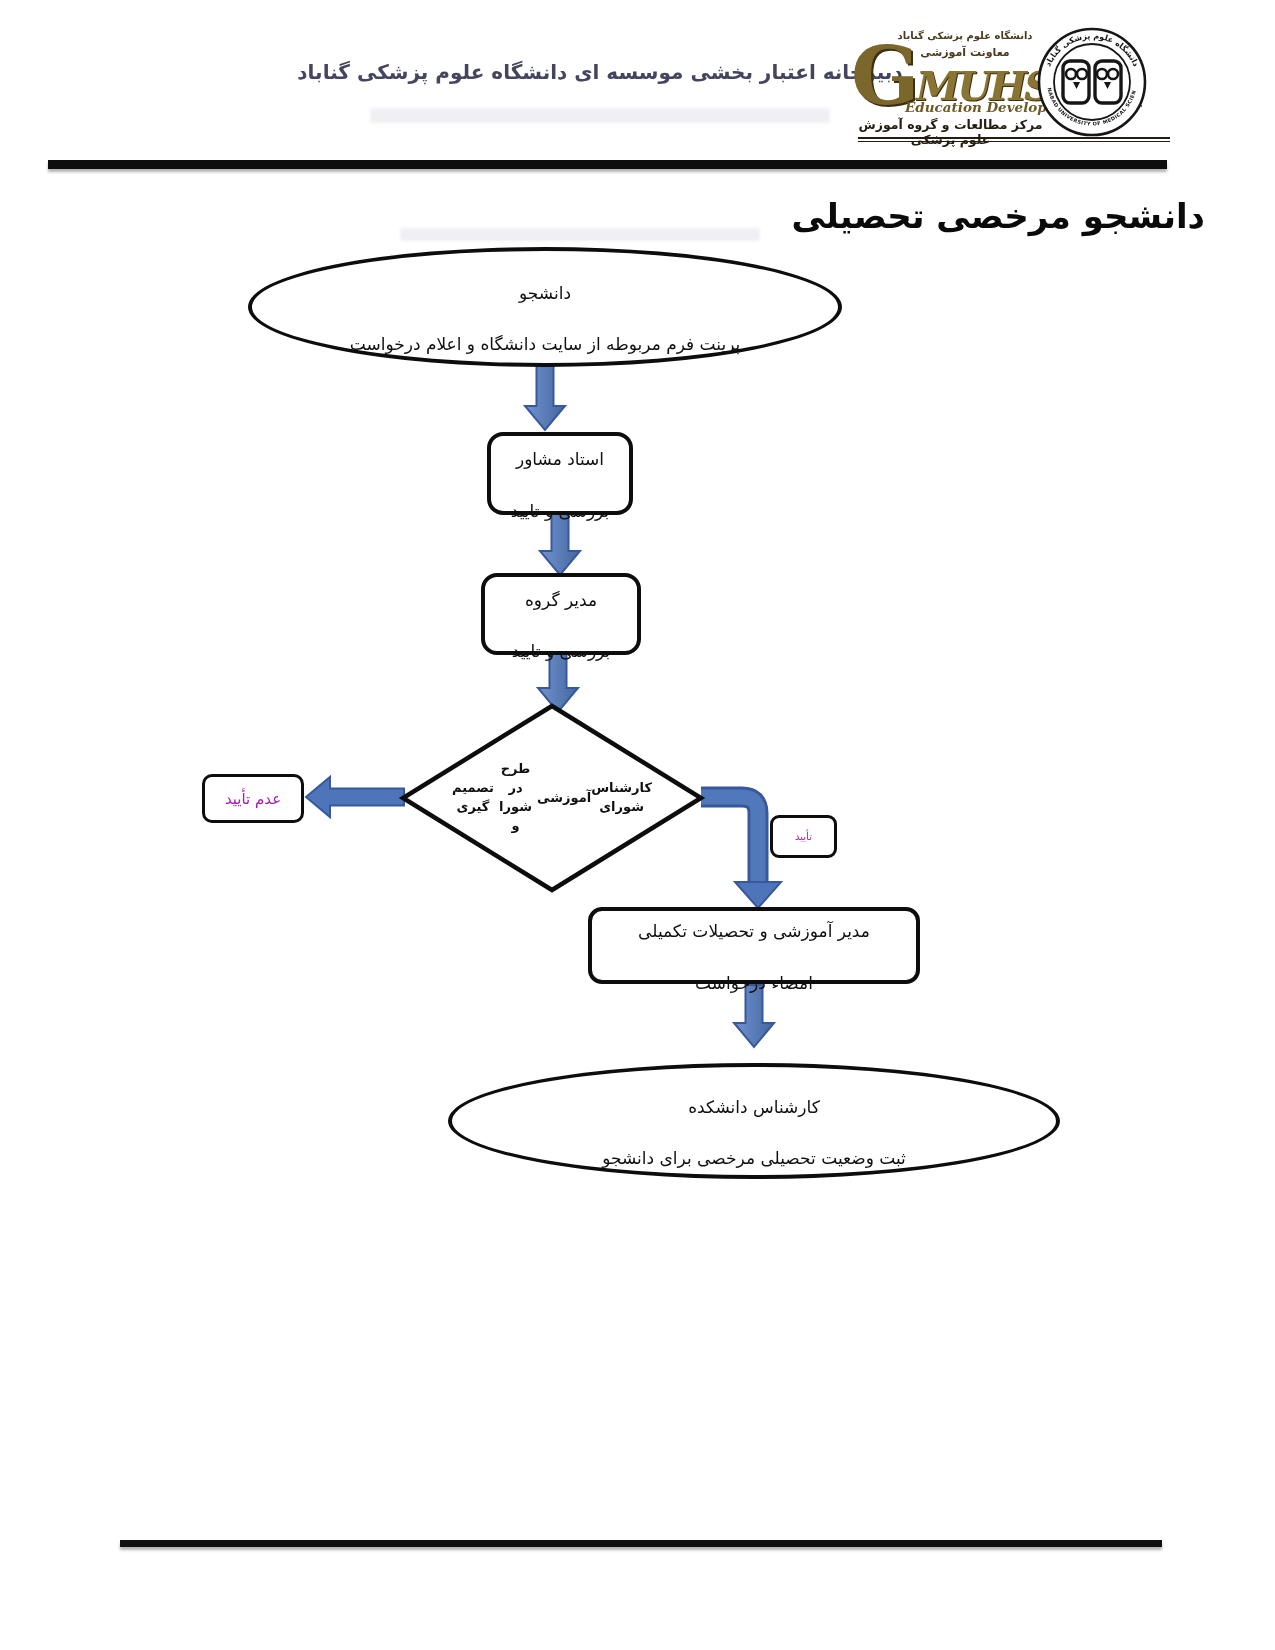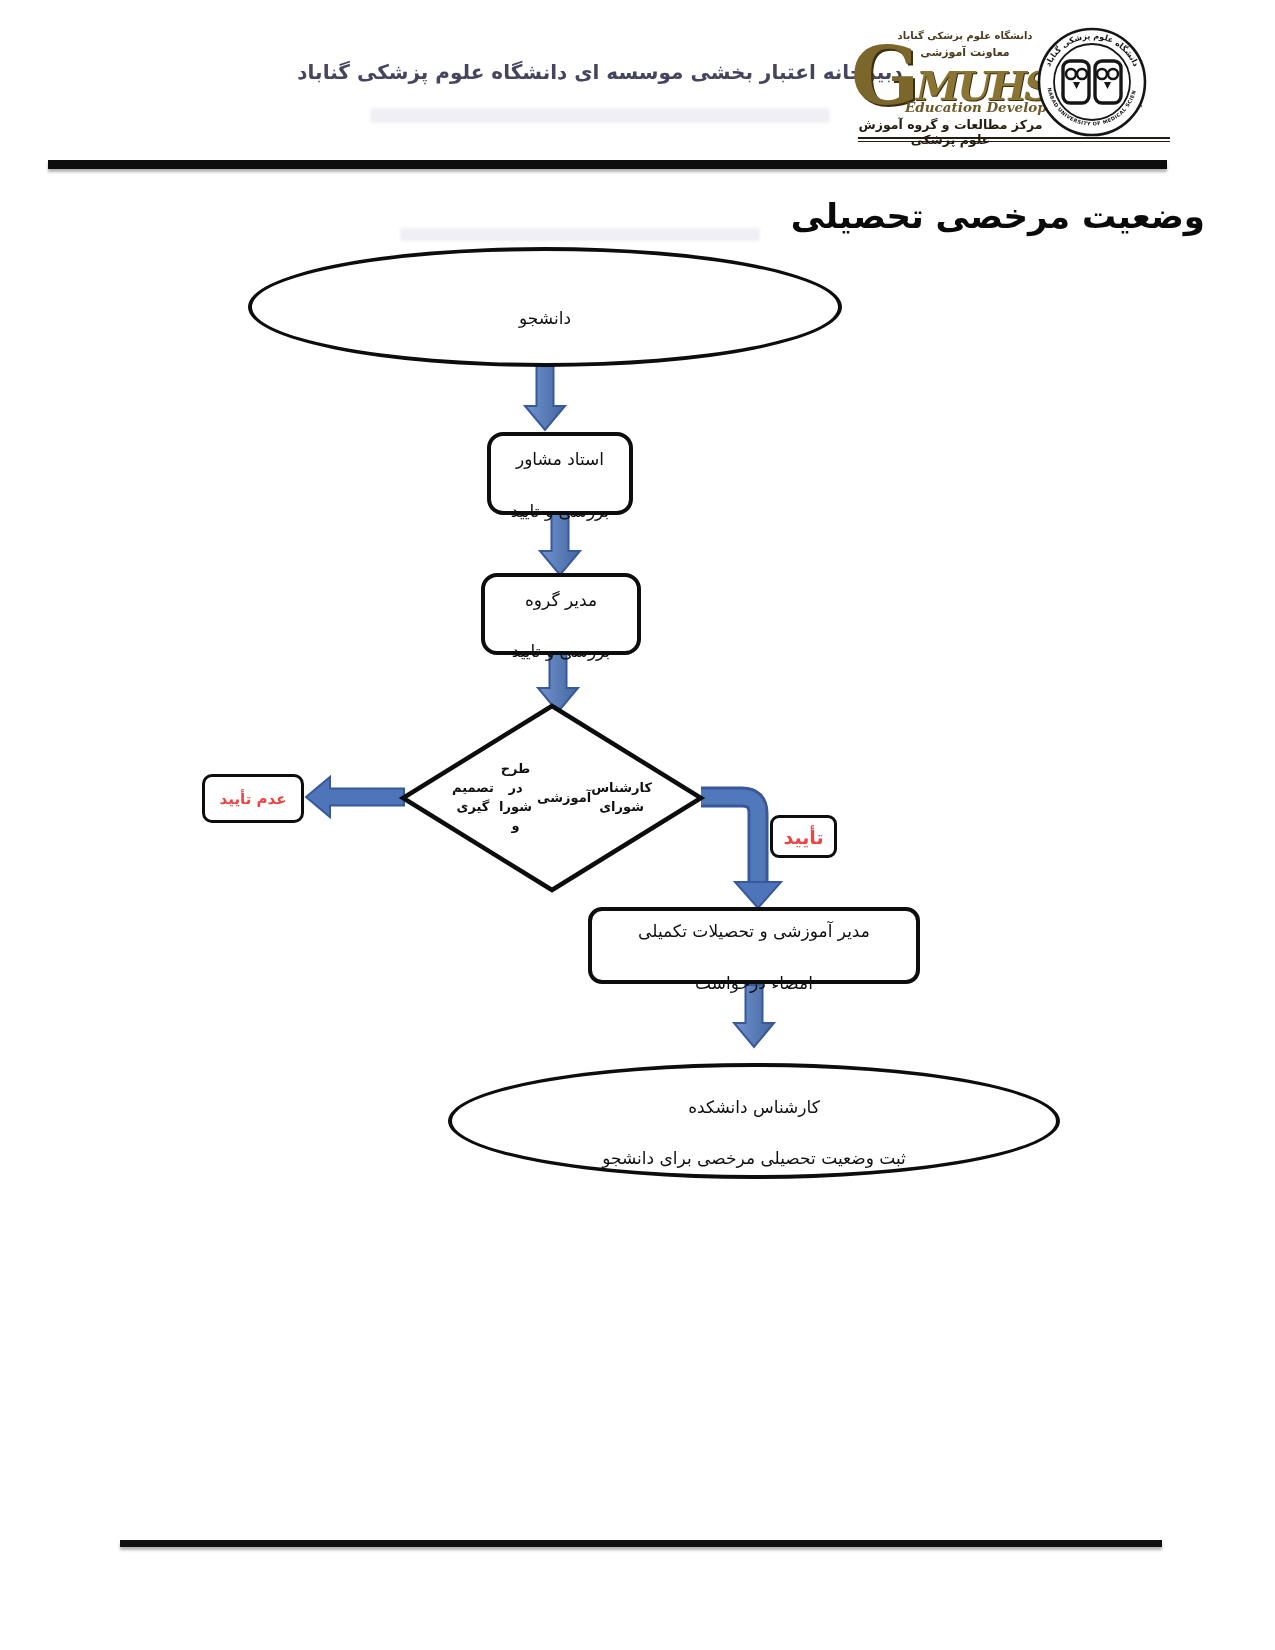--- a/index.html
+++ b/index.html
@@ -36,21 +36,21 @@
     right:70px;top:196px;width:500px;text-align:right;direction:rtl;
     font-size:34px;font-weight:800;color:#0a0a0a;letter-spacing:-1px;
   }
   
   .shape{background:#fff;border:4px solid #0d0d0d;box-sizing:border-box;
     display:flex;flex-direction:column;align-items:center;justify-content:center;
     direction:rtl;text-align:center;z-index:2;}
   .ellipse{border-radius:50%;}
   .rrect{border-radius:16px;}
   .fc-line{font-size:17px;line-height:1.6;color:#101010;margin-top:24px;}
-  .fc-line-sm{font-size:15px;font-weight:700;color:#ef4444;text-align:center;}
+  .fc-line-sm{font-size:15px;font-weight:400;color:#a21caf;text-align:center;}
   .diamond-text{z-index:3;display:flex;flex-direction:row;align-items:center;
     direction:rtl;text-align:center;}
   .diamond-text span{font-size:13px;font-weight:700;line-height:1.45;color:#101010;}
   svg.fc{position:absolute;left:0;top:0;z-index:1;}
   .seal{z-index:2;}
 </style>
 </head>
 <body>
 
 <div class="page">
@@ -88,21 +88,21 @@
       <circle cx="-10" cy="-8" r="5" stroke-width="2.6"></circle>
       <circle cx="10" cy="-8" r="5" stroke-width="2.6"></circle>
       <circle cx="21" cy="-8" r="5" stroke-width="2.6"></circle>
       <path d="M -19,0 L -12,0 L -15.5,7 Z" fill="#161616" stroke="none"></path>
       <path d="M 12,0 L 19,0 L 15.5,7 Z" fill="#161616" stroke="none"></path>
     </g>
   </svg>
 
   <div class="abs hdr-rule"></div>
 
-  <div class="abs page-title">وضعیت مرخصی تحصیلی</div>
+  <div class="abs page-title">دانشجو مرخصی تحصیلی</div>
 
   <div class="abs ghost" style="left:400px;top:228px;width:360px;height:13px;"></div>
 
   <svg class="fc" width="1275" height="1650" viewBox="0 0 1275 1650">
     <defs>
       <linearGradient id="agrad" x1="0" y1="0" x2="1" y2="0">
         <stop offset="0" stop-color="#7193cf"></stop>
         <stop offset="1" stop-color="#44679f"></stop>
       </linearGradient>
     </defs>
@@ -119,20 +119,21 @@
     <path d="M 701,797 L 742,797 Q 758,797 758,813 L 758,884" fill="none" stroke="#5078bb" stroke-width="15"></path>
     <polygon points="735,882 781,882 758,908" fill="#4e75ba" stroke="#39589b" stroke-width="2"></polygon>
 
     <polygon points="745.5,985 762.5,985 762.5,1023 774,1023 754,1047 734,1023 745.5,1023" fill="url(#agrad)" stroke="#39589b" stroke-width="2"></polygon>
 
     <polygon points="552,706 701,798 552,890 403,798" fill="#ffffff" stroke="#0d0d0d" stroke-width="4.5" stroke-linejoin="miter"></polygon>
   </svg>
 
   <div class="abs shape ellipse" style="left:248px;top:247px;width:594px;height:120px;">
     <span class="fc-line">دانشجو</span>
+    <span class="fc-line">پرینت فرم مربوطه از سایت دانشگاه و اعلام درخواست</span>
   </div>
 
   <div class="abs shape rrect" style="left:487px;top:432px;width:146px;height:83px;">
     <span class="fc-line">استاد مشاور</span>
     <span class="fc-line">بررسی و تایید</span>
   </div>
 
   <div class="abs shape rrect" style="left:481px;top:573px;width:160px;height:82px;">
     <span class="fc-line">مدیر گروه</span>
     <span class="fc-line">بررسی و تایید</span>
@@ -143,21 +144,21 @@
     <span>آموزشی</span>
     <span>طرح در شورا و</span>
     <span>تصمیم گیری</span>
   </div>
 
   <div class="abs shape rrect" style="left:202px;top:774px;width:102px;height:49px;border-width:3.5px;border-radius:10px;">
     <span class="fc-line-sm">عدم تأیید</span>
   </div>
 
   <div class="abs shape rrect" style="left:770px;top:815px;width:67px;height:43px;border-width:3px;border-radius:9px;">
-    <span class="fc-line-sm" style="font-size:19px;">تأیید</span>
+    <span class="fc-line-sm" style="font-size:10px;">تأیید</span>
   </div>
 
   <div class="abs shape rrect" style="left:588px;top:907px;width:332px;height:77px;border-radius:14px;">
     <span class="fc-line">مدیر آموزشی و تحصیلات تکمیلی</span>
     <span class="fc-line">امضاء درخواست</span>
   </div>
 
   <div class="abs shape ellipse" style="left:448px;top:1063px;width:612px;height:116px;">
     <span class="fc-line">کارشناس دانشکده</span>
     <span class="fc-line">ثبت وضعیت تحصیلی مرخصی برای دانشجو</span>

